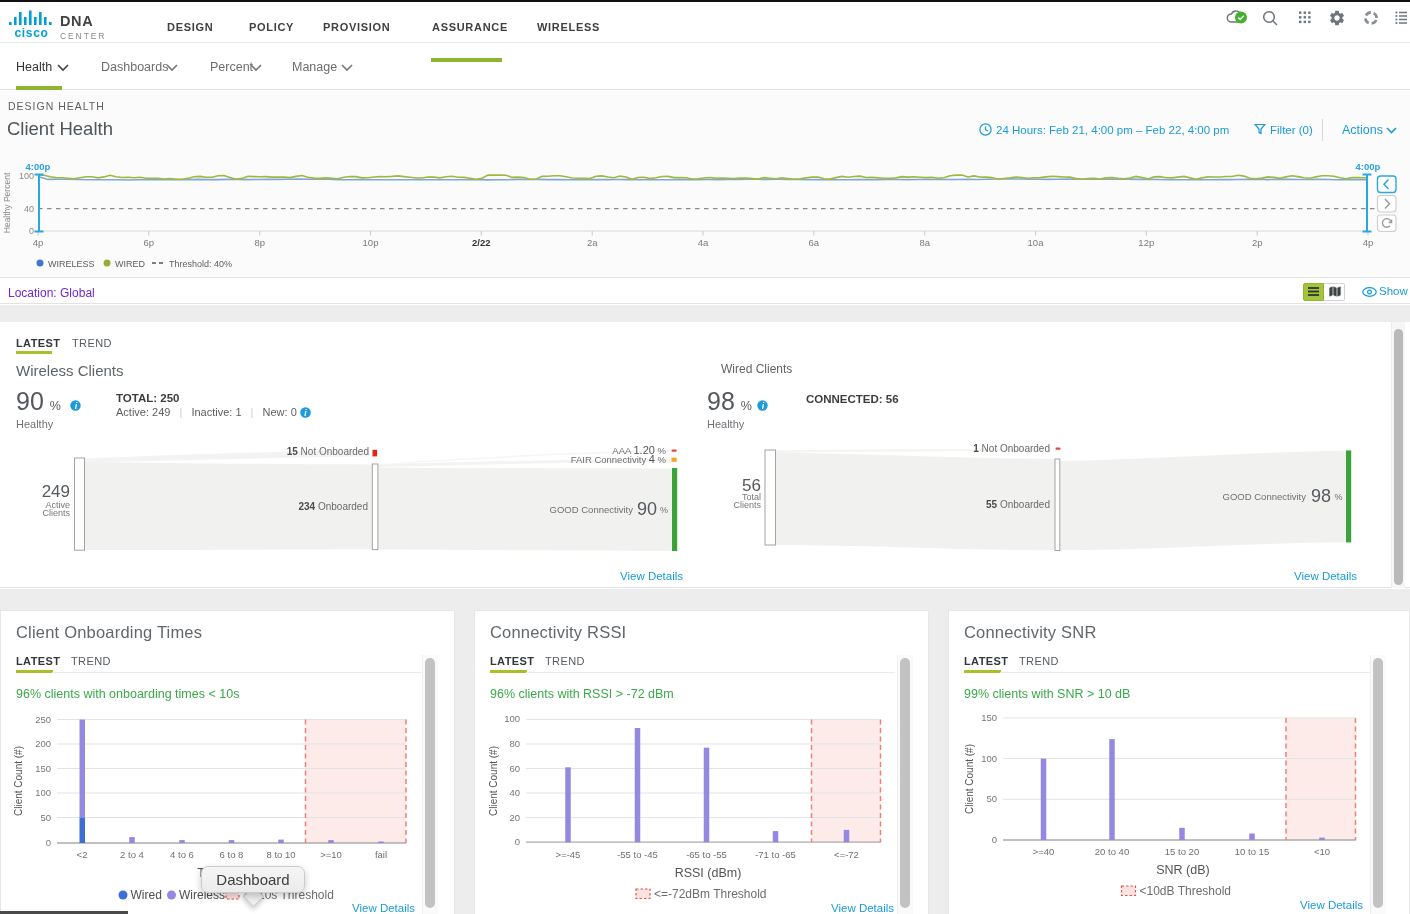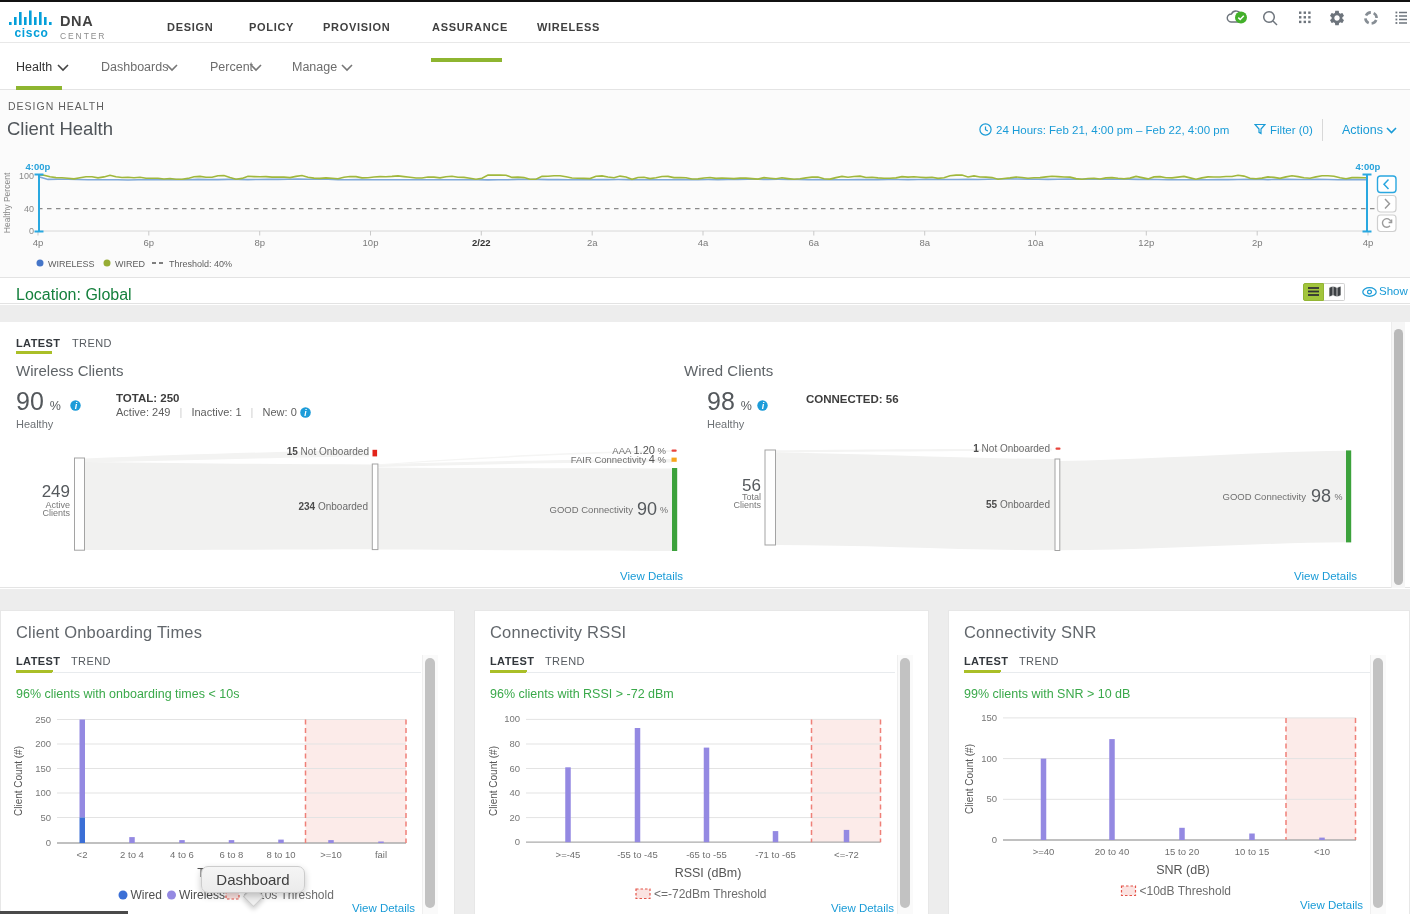--- a/index.html
+++ b/index.html
@@ -179,21 +179,21 @@
  <rect x="1.5" y="1" width="18.5" height="16.5" rx="3" fill="#fff" stroke="#2aa7e0" stroke-width="1.4"></rect>
  <path d="M12.5,4.5 l-4.5,4.7 l4.5,4.7" fill="none" stroke="#2aa7e0" stroke-width="1.5"></path>
  <rect x="1.5" y="20.5" width="18.5" height="16.5" rx="3" fill="#fff" stroke="#cfcfcf" stroke-width="1.2"></rect>
  <path d="M9,24 l4.5,4.7 l-4.5,4.7" fill="none" stroke="#9a9a9a" stroke-width="1.5"></path>
  <rect x="1.5" y="40" width="18.5" height="16.5" rx="3" fill="#fff" stroke="#cfcfcf" stroke-width="1.2"></rect>
  <path d="M14.8,46.5 a4.3,4.3 0 1 0 -0.8,4.3" fill="none" stroke="#9a9a9a" stroke-width="1.4"></path>
  <path d="M15.6,44.5 v3 h-3" fill="none" stroke="#9a9a9a" stroke-width="1.4"></path>
 </svg>
 
 <div class="abs" style="left:0;top:277px;width:1410px;height:27px;background:#fff;border-top:1px solid #e3e3e3;border-bottom:1px solid #e3e3e3"></div>
-<div class="abs" style="left:16px;top:285.5px;font-size:16px;color:#15803d">Location: Global</div>
+<div class="abs" style="left:8px;top:285.5px;font-size:12px;color:#6d28d9">Location: Global</div>
 <div class="abs" style="left:1303px;top:282.5px;width:21px;height:18px;background:#a2c53c;border:1px solid #93b534;border-radius:2px 0 0 2px"></div>
 <svg class="abs" style="left:1308px;top:287px" width="11" height="9">
     <g stroke="#333" stroke-width="1.8">
       <line x1="0" y1="1" x2="11" y2="1"></line>
       <line x1="0" y1="4.5" x2="11" y2="4.5"></line>
       <line x1="0" y1="8" x2="11" y2="8"></line>
     </g>
   </svg>
 <div class="abs" style="left:1324px;top:282.5px;width:21px;height:18px;background:#fff;border:1px solid #d2d2d2;border-left:none;border-radius:0 2px 2px 0"></div>
 <svg class="abs" style="left:1329px;top:286px" width="12" height="11" viewBox="0 0 12 11">
@@ -215,21 +215,21 @@
 <svg class="abs" style="left:70px;top:400px" width="11" height="11">
     <circle cx="5.5" cy="5.5" r="5.2" fill="#1d9cd9"></circle>
     <text x="6" y="9.3" text-anchor="middle" font-size="9" font-weight="bold" fill="#fff" font-style="italic">i</text>
   </svg>
 <div class="abs" style="left:16px;top:418px;font-size:11px;color:#6e7276">Healthy</div>
 <div class="abs" style="left:116px;top:392px;font-size:11.5px;font-weight:bold;color:#3d3d3d">TOTAL: 250</div>
 <div class="abs" style="left:116px;top:406px;font-size:11px;color:#5e5e5e">Active: 249 <span style="color:#cfcfcf;padding:0 6px">|</span> Inactive: 1 <span style="color:#cfcfcf;padding:0 6px">|</span> New: 0 <svg width="11" height="11" style="vertical-align:-2px">
       <circle cx="5.5" cy="5.5" r="5.3" fill="#1d9cd9"></circle>
       <text x="5.5" y="8.6" text-anchor="middle" font-size="8.5" font-weight="bold" fill="#fff" font-style="italic">i</text>
     </svg></div>
-<div class="abs" style="left:684px;top:362px;font-size:15px;color:#5f6468">Wired Clients</div>
+<div class="abs" style="left:721px;top:362px;font-size:12px;color:#5f6468">Wired Clients</div>
 <div class="abs" style="left:707px;top:387px;font-size:25px;color:#54585c">98<span style="font-size:12.5px;color:#55595d"> &nbsp;%</span></div>
 <svg class="abs" style="left:757px;top:400px" width="11" height="11">
     <circle cx="5.5" cy="5.5" r="5.2" fill="#1d9cd9"></circle>
     <text x="6" y="9.3" text-anchor="middle" font-size="9" font-weight="bold" fill="#fff" font-style="italic">i</text>
   </svg>
 <div class="abs" style="left:707px;top:418px;font-size:11px;color:#6e7276">Healthy</div>
 <div class="abs" style="left:806px;top:393px;font-size:11.5px;font-weight:bold;color:#3d3d3d">CONNECTED: 56</div>
 <svg class="abs" style="left:0;top:440px" width="705" height="125" viewBox="0 0 705 125">
  <path d="M85,18.5 C200,14 300,10.8 369,10.6 L369,16.4 C300,16.6 200,20.5 85,22.2 Z" fill="#f3f3f2"></path>
  <path d="M85,22 C190,23 280,24.5 372,24.5 L372,109.3 C280,109.6 190,109.8 85,110 Z" fill="#f1f1f0"></path>

